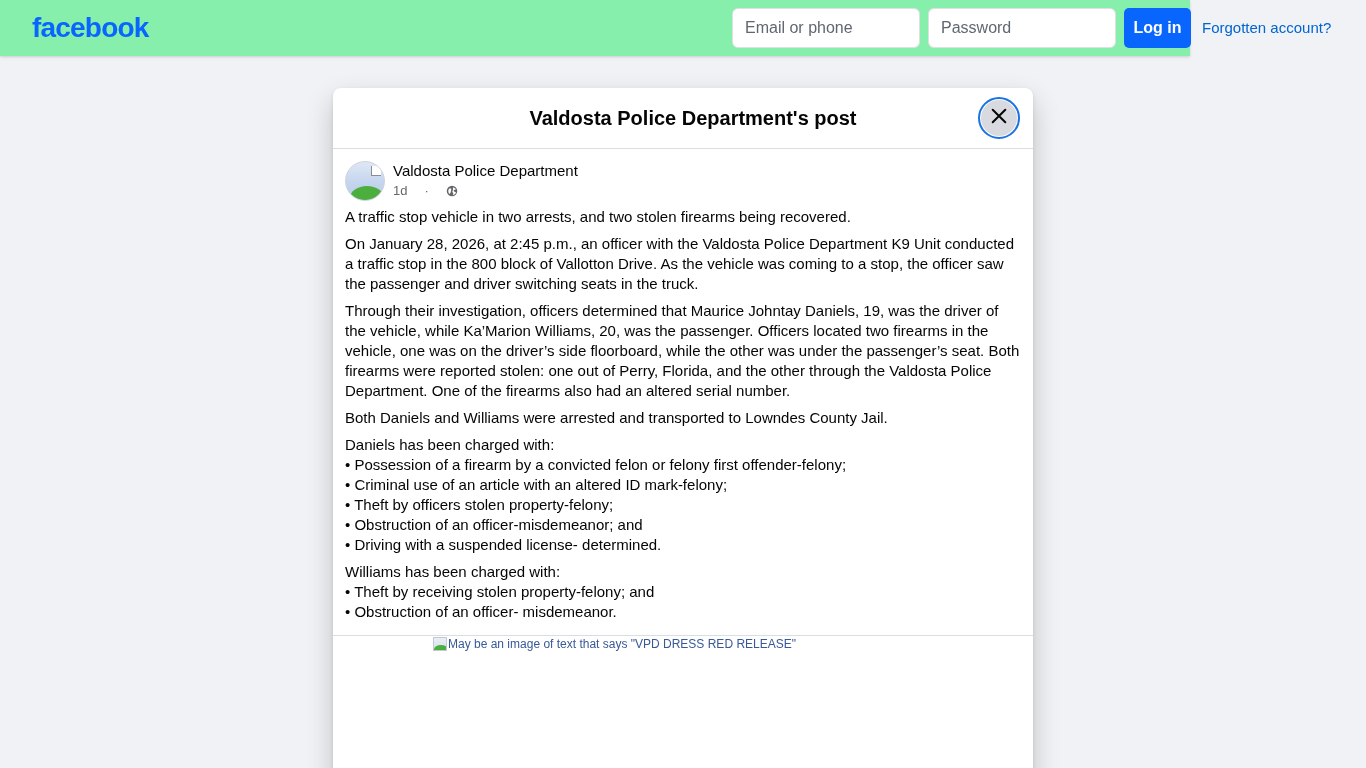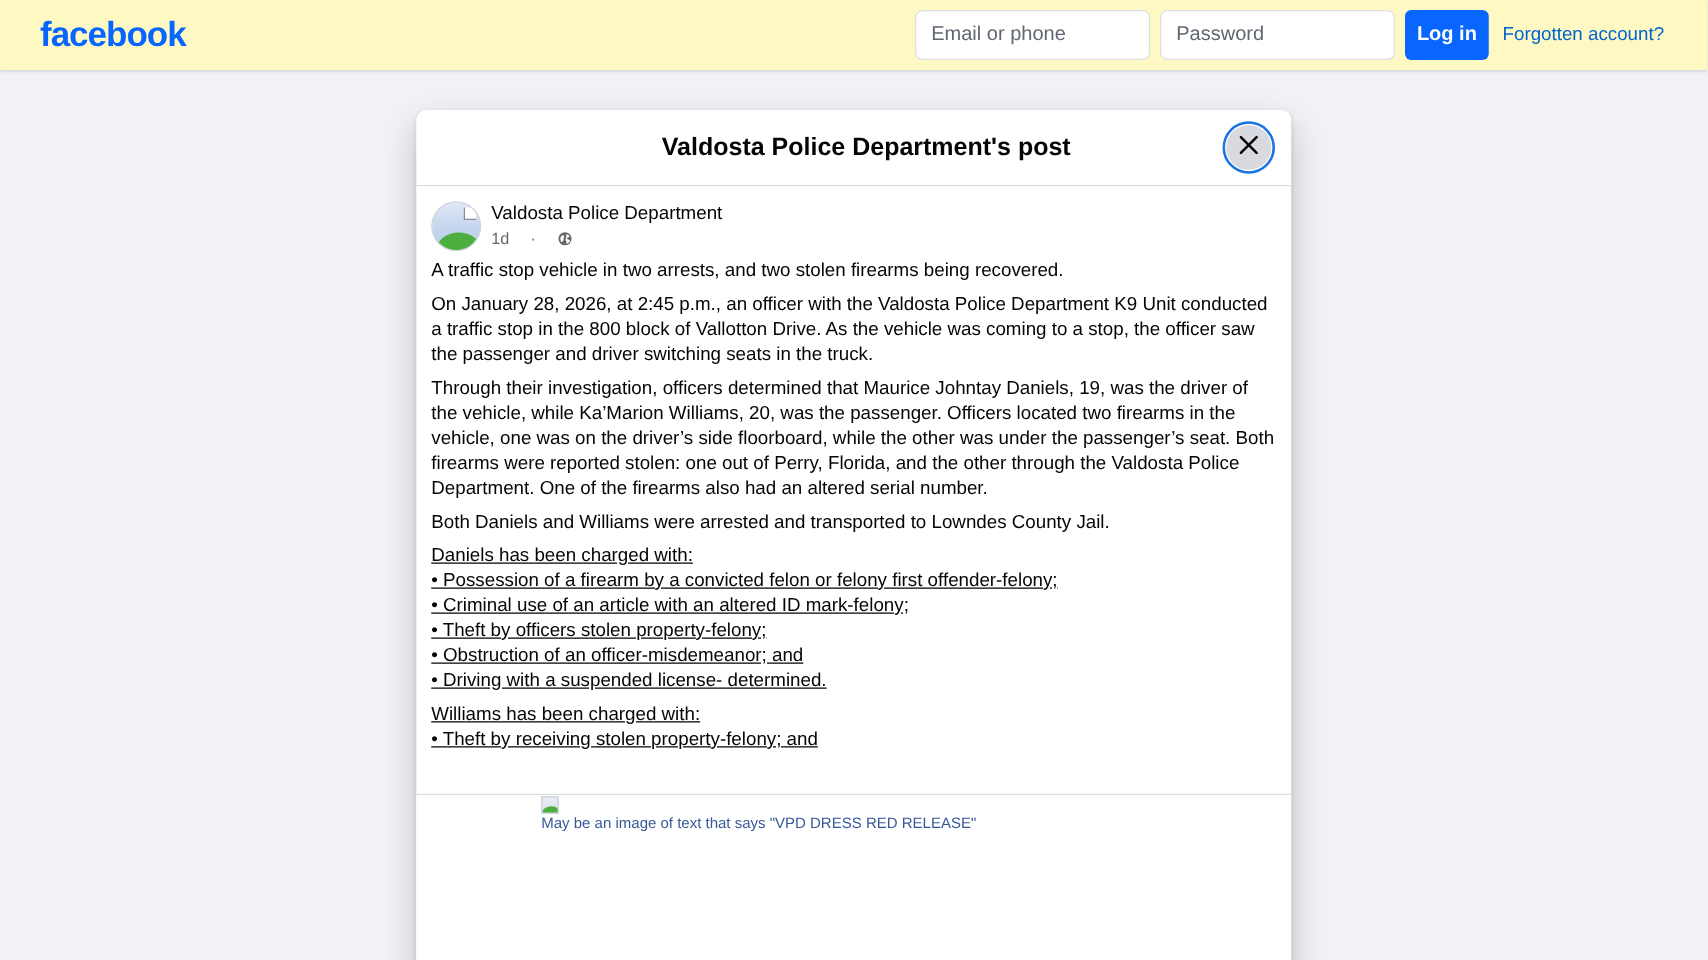--- a/index.html
+++ b/index.html
@@ -6,22 +6,22 @@
     html, body { width: 1366px; height: 768px; overflow: hidden; }
     body {
       background: #f0f2f5;
       font-family: "Liberation Sans", "DejaVu Sans", sans-serif;
       color: #1c1e21;
       position: relative;
     }
     
     .topbar {
       position: absolute; left: 0; top: 0;
-      width: 1366px; height: 56px;
-      background: #fef9c3;
+      width: 1190px; height: 56px;
+      background: #86efac;
       box-shadow: 0 1px 2px rgba(0,0,0,0.1), 0 2px 4px rgba(0,0,0,0.05);
       z-index: 5;
     }
     .logo {
       position: absolute; left: 32px; top: 10px;
       font-family: "Liberation Sans", "DejaVu Sans", sans-serif;
       font-weight: bold;
       font-size: 28px;
       letter-spacing: -0.8px;
       color: #0866ff;
@@ -139,36 +139,35 @@
     }
     .globe-icon svg { width: 12px; height: 12px; display: block; }
 
     .post-body {
       padding: 2px 12px 0 12px;
       font-size: 15px;
       line-height: 20px;
       color: #050505;
     }
     .post-body p { margin-bottom: 7px; }
-    .post-body .list-line { display: block; text-decoration: underline; }
+    .post-body .list-line { display: block; }
 
     .image-area {
       position: absolute; left: 0; top: 547px;
       width: 700px; height: 160px;
       border-top: 1px solid #dadde1;
       background: #fff;
     }
     .broken-image {
       position: absolute; left: 100px; top: 1px;
       display: flex; align-items: flex-start;
       font-size: 12px;
       color: #385898;
       line-height: 14px;
       white-space: nowrap;
-      flex-direction: column;
     }
     .broken-image-icon {
       width: 14px; height: 14px;
       margin-right: 1px;
       position: relative;
       background: linear-gradient(#eaeef5, #d7dfee);
       border: 1px solid #c3c9d3;
       overflow: hidden;
     }
     .broken-image-icon::after {
@@ -228,20 +227,21 @@
       <span class="list-line">Daniels has been charged with:</span>
       <span class="list-line">• Possession of a firearm by a convicted felon or felony first offender-felony;</span>
       <span class="list-line">• Criminal use of an article with an altered ID mark-felony;</span>
       <span class="list-line">• Theft by officers stolen property-felony;</span>
       <span class="list-line">• Obstruction of an officer-misdemeanor; and</span>
       <span class="list-line">• Driving with a suspended license- determined.</span>
     </p>
     <p>
       <span class="list-line">Williams has been charged with:</span>
       <span class="list-line">• Theft by receiving stolen property-felony; and</span>
+      <span class="list-line">• Obstruction of an officer- misdemeanor.</span>
     </p>
   </div>
 
   <div class="image-area">
     <div class="broken-image">
       <span class="broken-image-icon"></span>
       <span>May be an image of text that says "VPD DRESS RED RELEASE"</span>
     </div>
   </div>
 </div>

